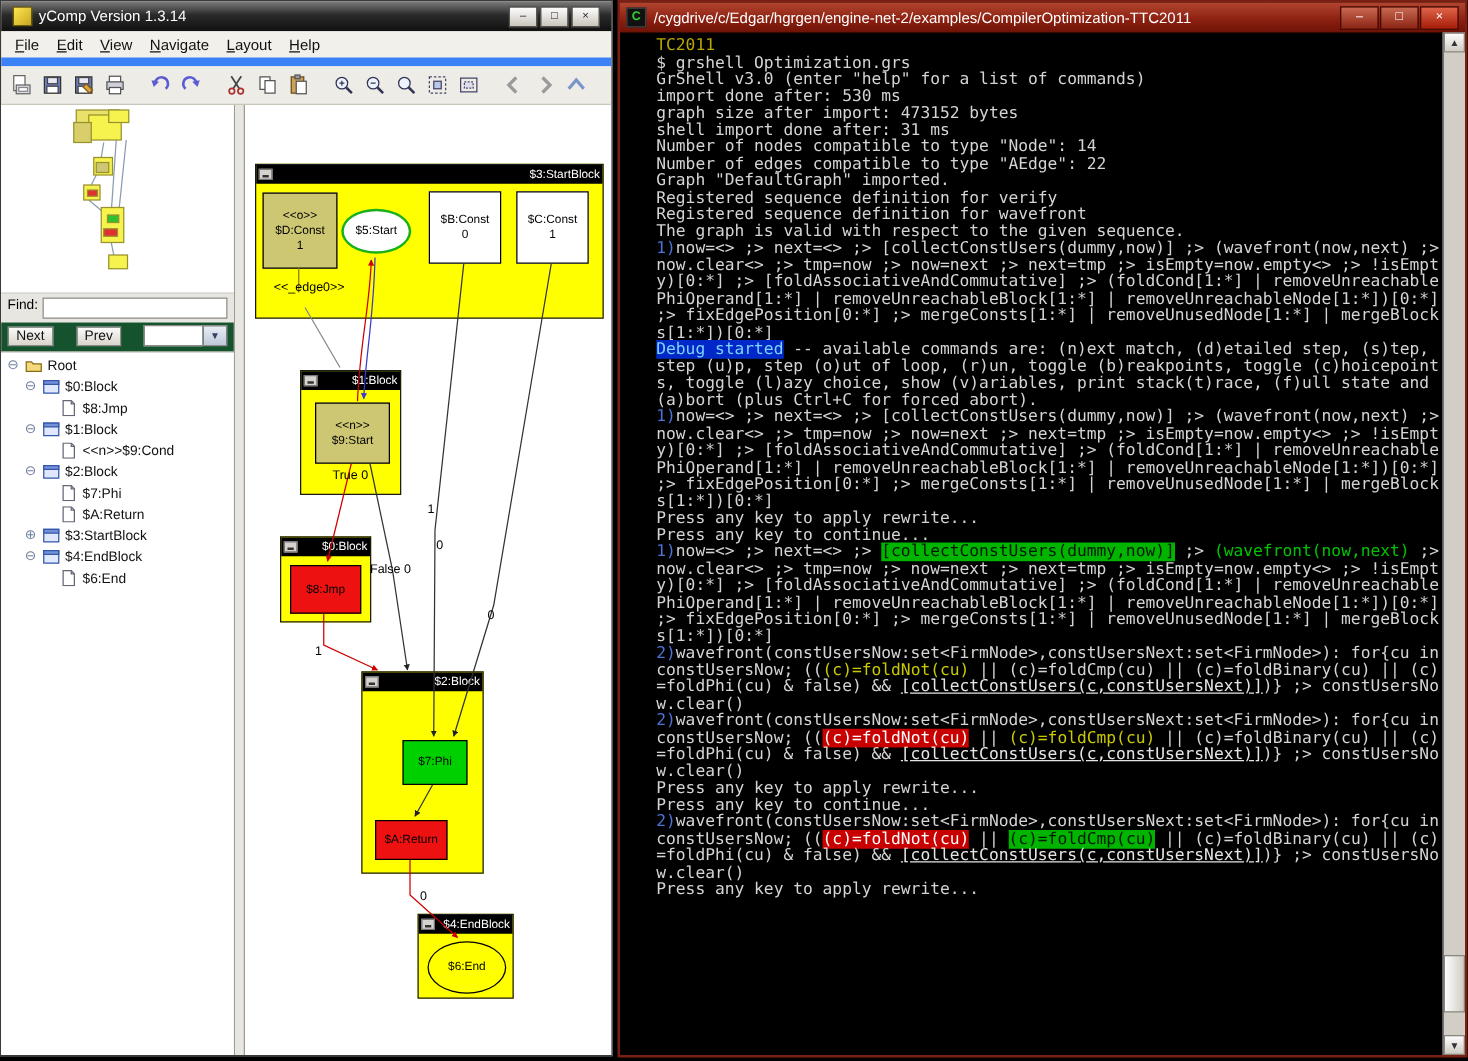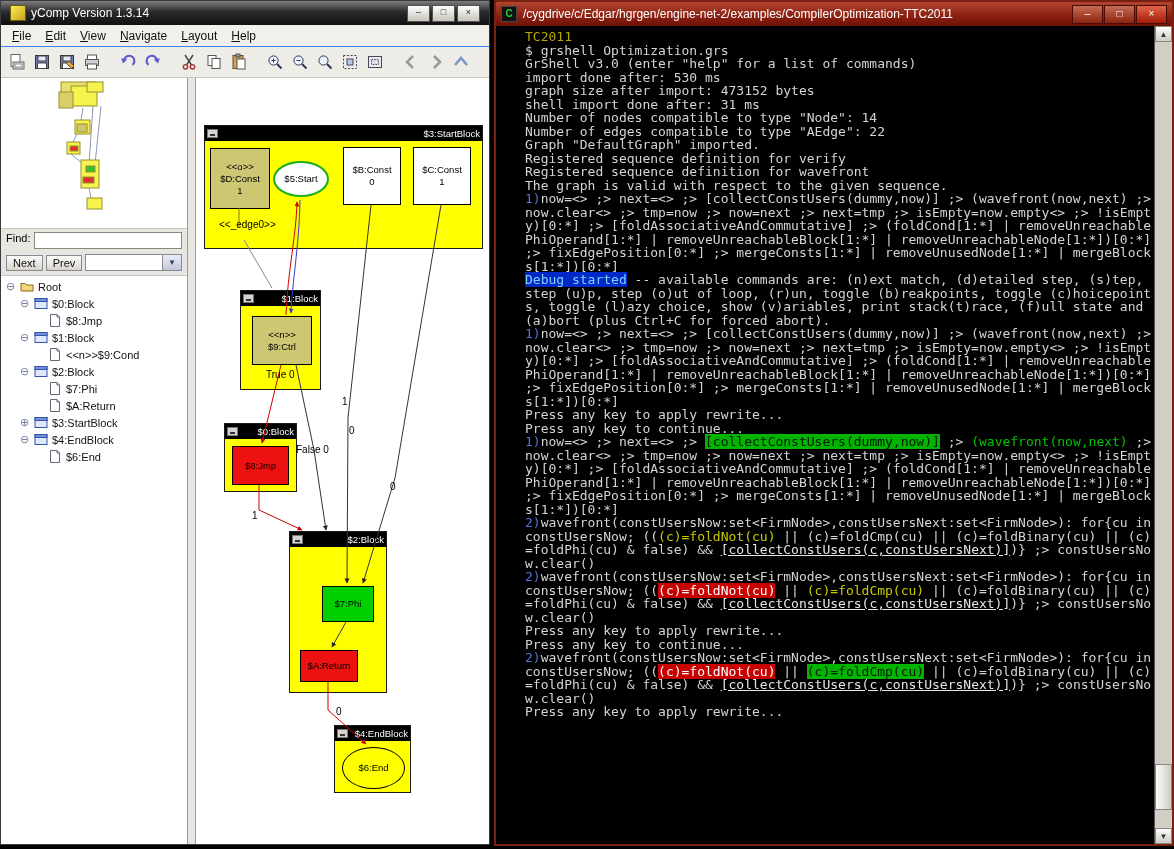--- a/index.html
+++ b/index.html
@@ -9,36 +9,36 @@
   
   #ycomp{left:0;top:0;width:490px;height:845px;background:#e8e6e0;border:1px solid #3a3a3a;
     display:flex;flex-direction:column;}
   #ycomp .titlebar{height:24px;display:flex;align-items:center;gap:5px;padding:0 9px;
     background:linear-gradient(180deg,#7d7d7d,#2b2b2b 45%,#101010);color:#fff;font-size:12px;}
   .appicon{width:14px;height:14px;background:linear-gradient(135deg,#ffe94e,#c8a521);border:1px solid #6b5a10;}
   .ttext{flex:1;white-space:nowrap;overflow:hidden;}
   .winbtns{display:flex;gap:2px;}
   .winbtn{width:21px;height:15px;background:linear-gradient(#fdfdfd,#c9c5bb);border:1px solid #55534d;
     font-size:9px;line-height:13px;text-align:center;color:#222;}
-  #menubar{height:21px;background:#f2f0ea;border-bottom:1px solid #3b82f6;display:flex;align-items:center;
+  #menubar{height:21px;background:#f2f0ea;border-bottom:7px solid #3b82f6;display:flex;align-items:center;
     padding-left:4px;font-size:12px;color:#111;}
   .menu-item{display:block;padding:2px 7px;}
   .menu-item::first-letter{text-decoration:underline;}
   #toolbar{height:30px;background:#eeece6;border-bottom:1px solid #c9c6bc;display:flex;align-items:center;
     padding:0 4px;gap:1px;}
   .tbtn{width:24px;height:24px;display:flex;align-items:center;justify-content:center;}
   .tbtn svg{width:18px;height:18px;}
   .tsep{width:10px;height:24px;}
   #ybody{flex:1;display:flex;min-height:0;}
   #sidebar{width:186px;display:flex;flex-direction:column;background:#fff;border-right:1px solid #9f9c93;}
   #overview{height:148px;background:#fff;border-bottom:1px solid #c9c6bc;padding:2px 0 0 30px;}
   .findrow{display:flex;align-items:flex-start;gap:4px;padding:3px 5px;background:#e8e6e0;font-size:11px;}
   .findrow input{flex:1;height:15px;border:1px solid #8a877f;font-size:11px;padding:0 2px;
     font-family:"Liberation Sans",sans-serif;}
-  .navrow{display:flex;gap:3px;padding:2px 5px 4px 5px;background:#e5e5e5;border-bottom:1px solid #c9c6bc;align-items:center;}
+  .navrow{display:flex;gap:18px;padding:2px 5px 4px 5px;background:#14532d;border-bottom:1px solid #c9c6bc;align-items:center;}
   .sbtn{font-size:11px;padding:1px 6px;background:linear-gradient(#fbfbfb,#d9d5cc);border:1px solid #8a8a8a;color:#111;}
   .combo{flex:1;display:flex;height:17px;}
   .combo .field{flex:1;border:1px solid #8a8a8a;border-right:none;background:#fff;}
   .combo .drop{width:18px;background:linear-gradient(#e9edf6,#bfc8da);border:1px solid #8a8a8a;
     font-size:8px;text-align:center;line-height:16px;color:#33425e;}
   #tree{flex:1;background:#fff;padding-top:2px;font-size:11px;color:#111;overflow:hidden;}
   .trow{display:flex;align-items:center;height:17px;gap:4px;white-space:nowrap;}
   .thandle{width:11px;text-align:center;color:#6f7f9f;font-size:11px;line-height:11px;}
   .ticon{display:inline-flex;}
   .ticon svg{width:14px;height:13px;}
@@ -430,21 +430,21 @@
             <div>1</div>
           </div>
         </div>
         <div class="gblock" style="left: 44px; top: 212px; width: 79px; height: 98px;">
           <div class="gtitle">
             <span class="gmin"></span>
             <span class="t">$1:Block</span>
           </div>
           <div class="gnode n-khaki" style="left: 11px; top: 25px; width: 60px; height: 49px;">
             <div>&lt;&lt;n&gt;&gt;</div>
-            <div>$9:Ctrl</div>
+            <div>$9:Start</div>
           </div>
         </div>
         <div class="gblock" style="left: 28px; top: 345px; width: 71px; height: 67px;">
           <div class="gtitle">
             <span class="gmin"></span>
             <span class="t">$0:Block</span>
           </div>
           <div class="gnode n-red" style="left: 7px; top: 22px; width: 57px; height: 39px;">
             <div>$8:Jmp</div>
           </div>

